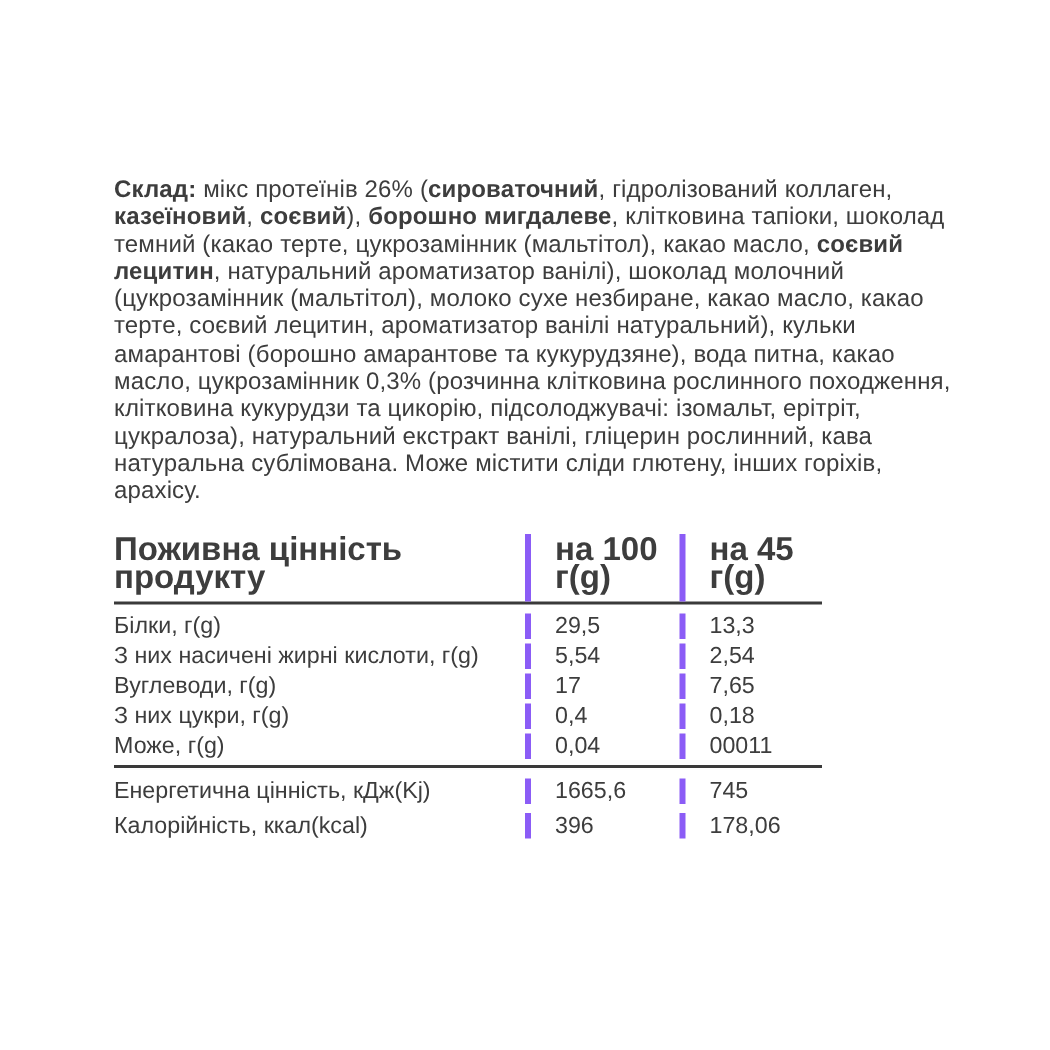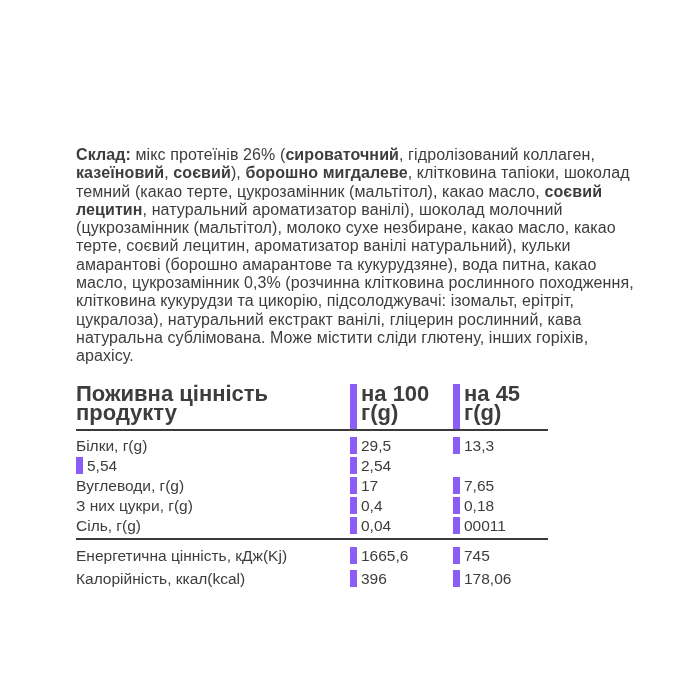--- a/index.html
+++ b/index.html
@@ -11,21 +11,21 @@
     width: 700px;
     height: 700px;
     position: relative;
     font-family: "Liberation Sans", sans-serif;
     color: #3d3d3d;
     overflow: hidden;
   }
   .page {
     position: absolute;
     left: 76px;
-    top: 146px;
+    top: 118px;
     width: 558px;
   }
   .ingredients {
     margin: 0;
     font-size: 16px;
     line-height: 18.3px;
     letter-spacing: 0.1px;
     color: #3d3d3d;
   }
   .ingredients .b {
@@ -37,22 +37,22 @@
   }
   .t-row {
     display: grid;
     grid-template-columns: 274px 103px 95px;
   }
   .cell {
     font-size: 15.5px;
     line-height: 17px;
   }
   .value-cell {
-    border-left: 7px solid #8b5cf6;
-    padding-left: 4px;
+    border-left: 4px solid #8b5cf6;
+    padding-left: 16px;
   }
   .t-header .cell {
     font-weight: bold;
     font-size: 22px;
     line-height: 19px;
     padding-bottom: 7px;
   }
   .rule {
     height: 2px;
     background: #3a3a3a;
@@ -89,35 +89,36 @@
 
     <div class="rule"></div>
 
     <div class="t-body" id="body-rows">
         <div class="t-row">
           <div class="cell label-cell">Білки, г(g)</div>
           <div class="cell value-cell">29,5</div>
           <div class="cell value-cell">13,3</div>
         </div>
         <div class="t-row">
+          <div class="cell label-cell">З них насичені жирні кислоти, г(g)</div>
           <div class="cell value-cell">5,54</div>
           <div class="cell value-cell">2,54</div>
         </div>
         <div class="t-row">
           <div class="cell label-cell">Вуглеводи, г(g)</div>
           <div class="cell value-cell">17</div>
           <div class="cell value-cell">7,65</div>
         </div>
         <div class="t-row">
           <div class="cell label-cell">З них цукри, г(g)</div>
           <div class="cell value-cell">0,4</div>
           <div class="cell value-cell">0,18</div>
         </div>
         <div class="t-row">
-          <div class="cell label-cell">Сіль, г(g)</div>
+          <div class="cell label-cell">Може, г(g)</div>
           <div class="cell value-cell">0,04</div>
           <div class="cell value-cell">00011</div>
         </div>
       </div>
 
     <div class="rule"></div>
 
     <div class="t-energy" id="energy-rows">
         <div class="t-row">
           <div class="cell label-cell">Енергетична цінність, кДж(Kj)</div>

